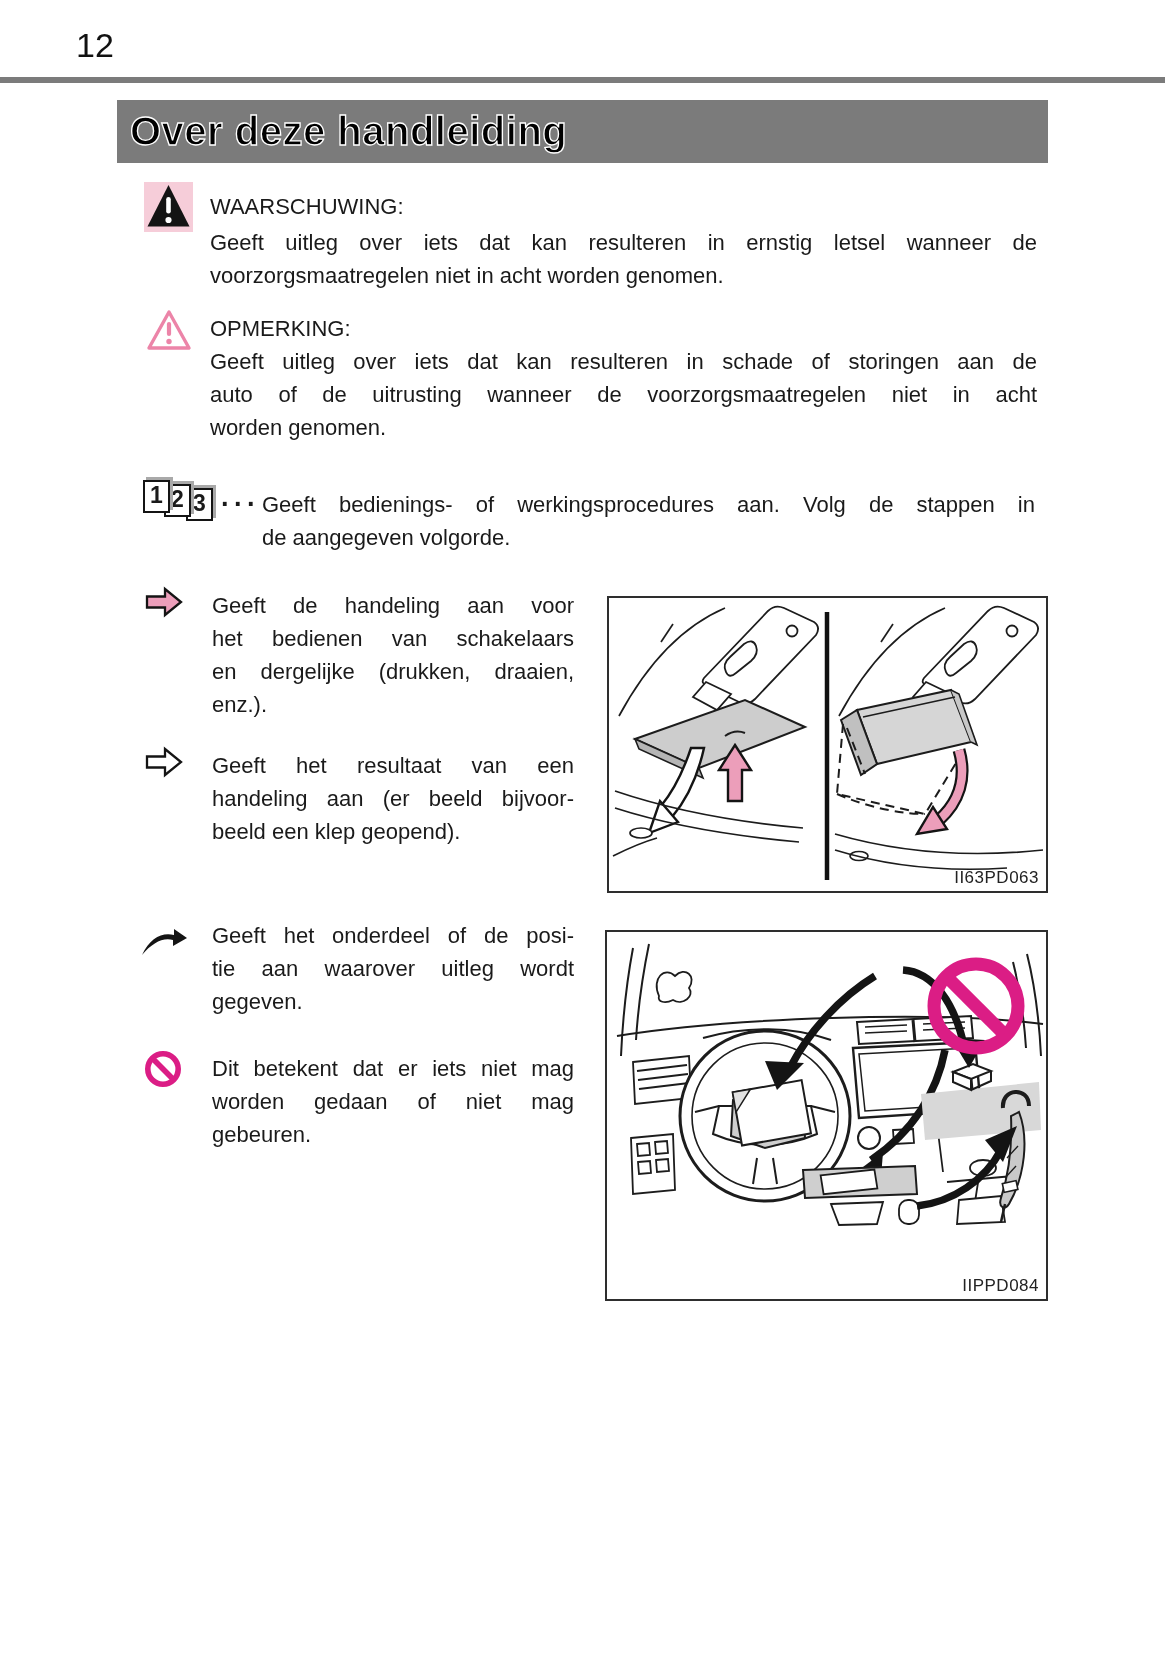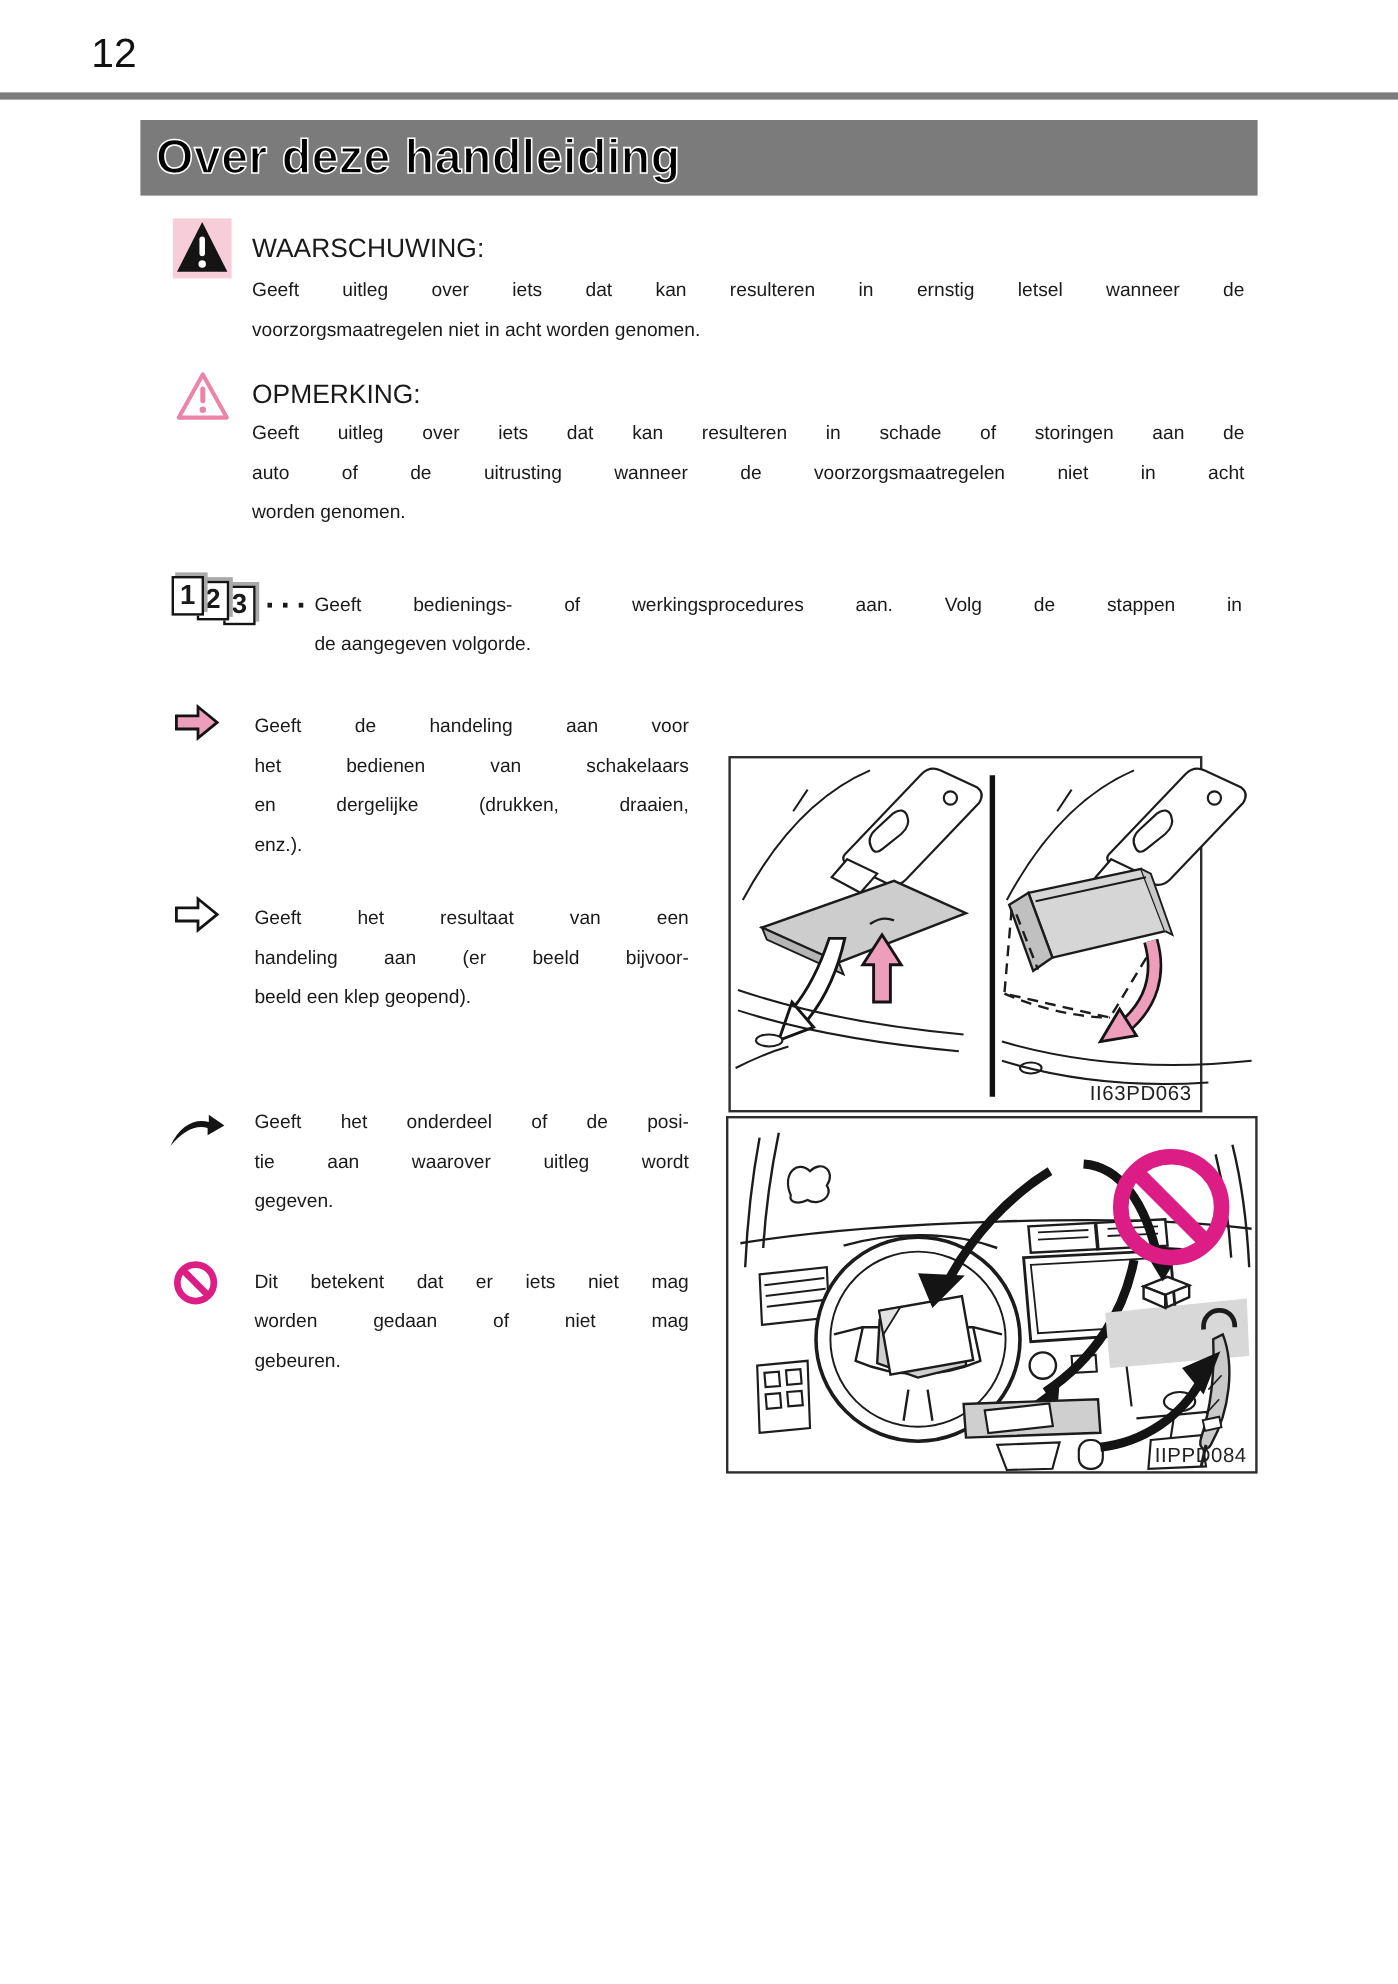--- a/index.html
+++ b/index.html
@@ -11,42 +11,42 @@
   .pagenum{position:absolute;left:76px;top:26px;font-size:34px;font-weight:normal;color:#111;}
   .toprule{position:absolute;left:0;top:77px;width:1165px;height:6px;background:#7b7b7b;}
   .titlebar{
     position:absolute;left:117px;top:100px;width:931px;height:63px;background:#7b7b7b;
   }
   .titlebar span{
     display:block;padding-left:13px;line-height:62px;font-size:40px;font-weight:bold;color:#000000;
     -webkit-text-stroke:1.3px #ffffff;letter-spacing:0.5px;white-space:nowrap;
   }
   
-  .line{position:absolute;font-size:16px;line-height:33px;height:33px;color:#1a1a1a;}
+  .line{position:absolute;font-size:22px;line-height:33px;height:33px;color:#1a1a1a;}
   .fw{left:210px;width:827px;}      
   .sw{left:262px;width:773px;margin-top:22px;}      
   .nw{left:212px;width:362px;}      
   .j{text-align:justify;text-align-last:justify;}
   .heading{left:210px;font-size:22px;}
   
   .icon{position:absolute;}
   .warnbg{left:144px;top:182px;width:49px;height:50px;background:#f6cdd9;}
   
   .stepbox{
     position:absolute;width:27px;height:33px;background:#fff;border:2.5px solid #141414;
     box-sizing:border-box;text-align:center;font-size:23px;font-weight:bold;line-height:27px;
     box-shadow:3px -3px 0 #a9a9a9;
   }
   .dots{position:absolute;left:221px;top:490px;font-size:27px;font-weight:bold;letter-spacing:4px;line-height:28px;}
   
   .figure{
     position:absolute;background:#ffffff;border:2px solid #2e2e2e;box-sizing:border-box;
   }
-  .fig1{left:607px;top:630px;width:395px;height:297px;}
-  .fig2{left:605px;top:930px;width:443px;height:298px;}
+  .fig1{left:607px;top:596px;width:441px;height:297px;}
+  .fig2{left:605px;top:930px;width:443px;height:371px;}
   .figlabel{
     position:absolute;right:7px;bottom:3px;font-size:17px;color:#222;letter-spacing:0.5px;
   }
   .figure svg{display:block;}
 </style>
 </head>
 <body>
 
 <div class="pagenum">12</div>
 <div class="toprule"></div>

